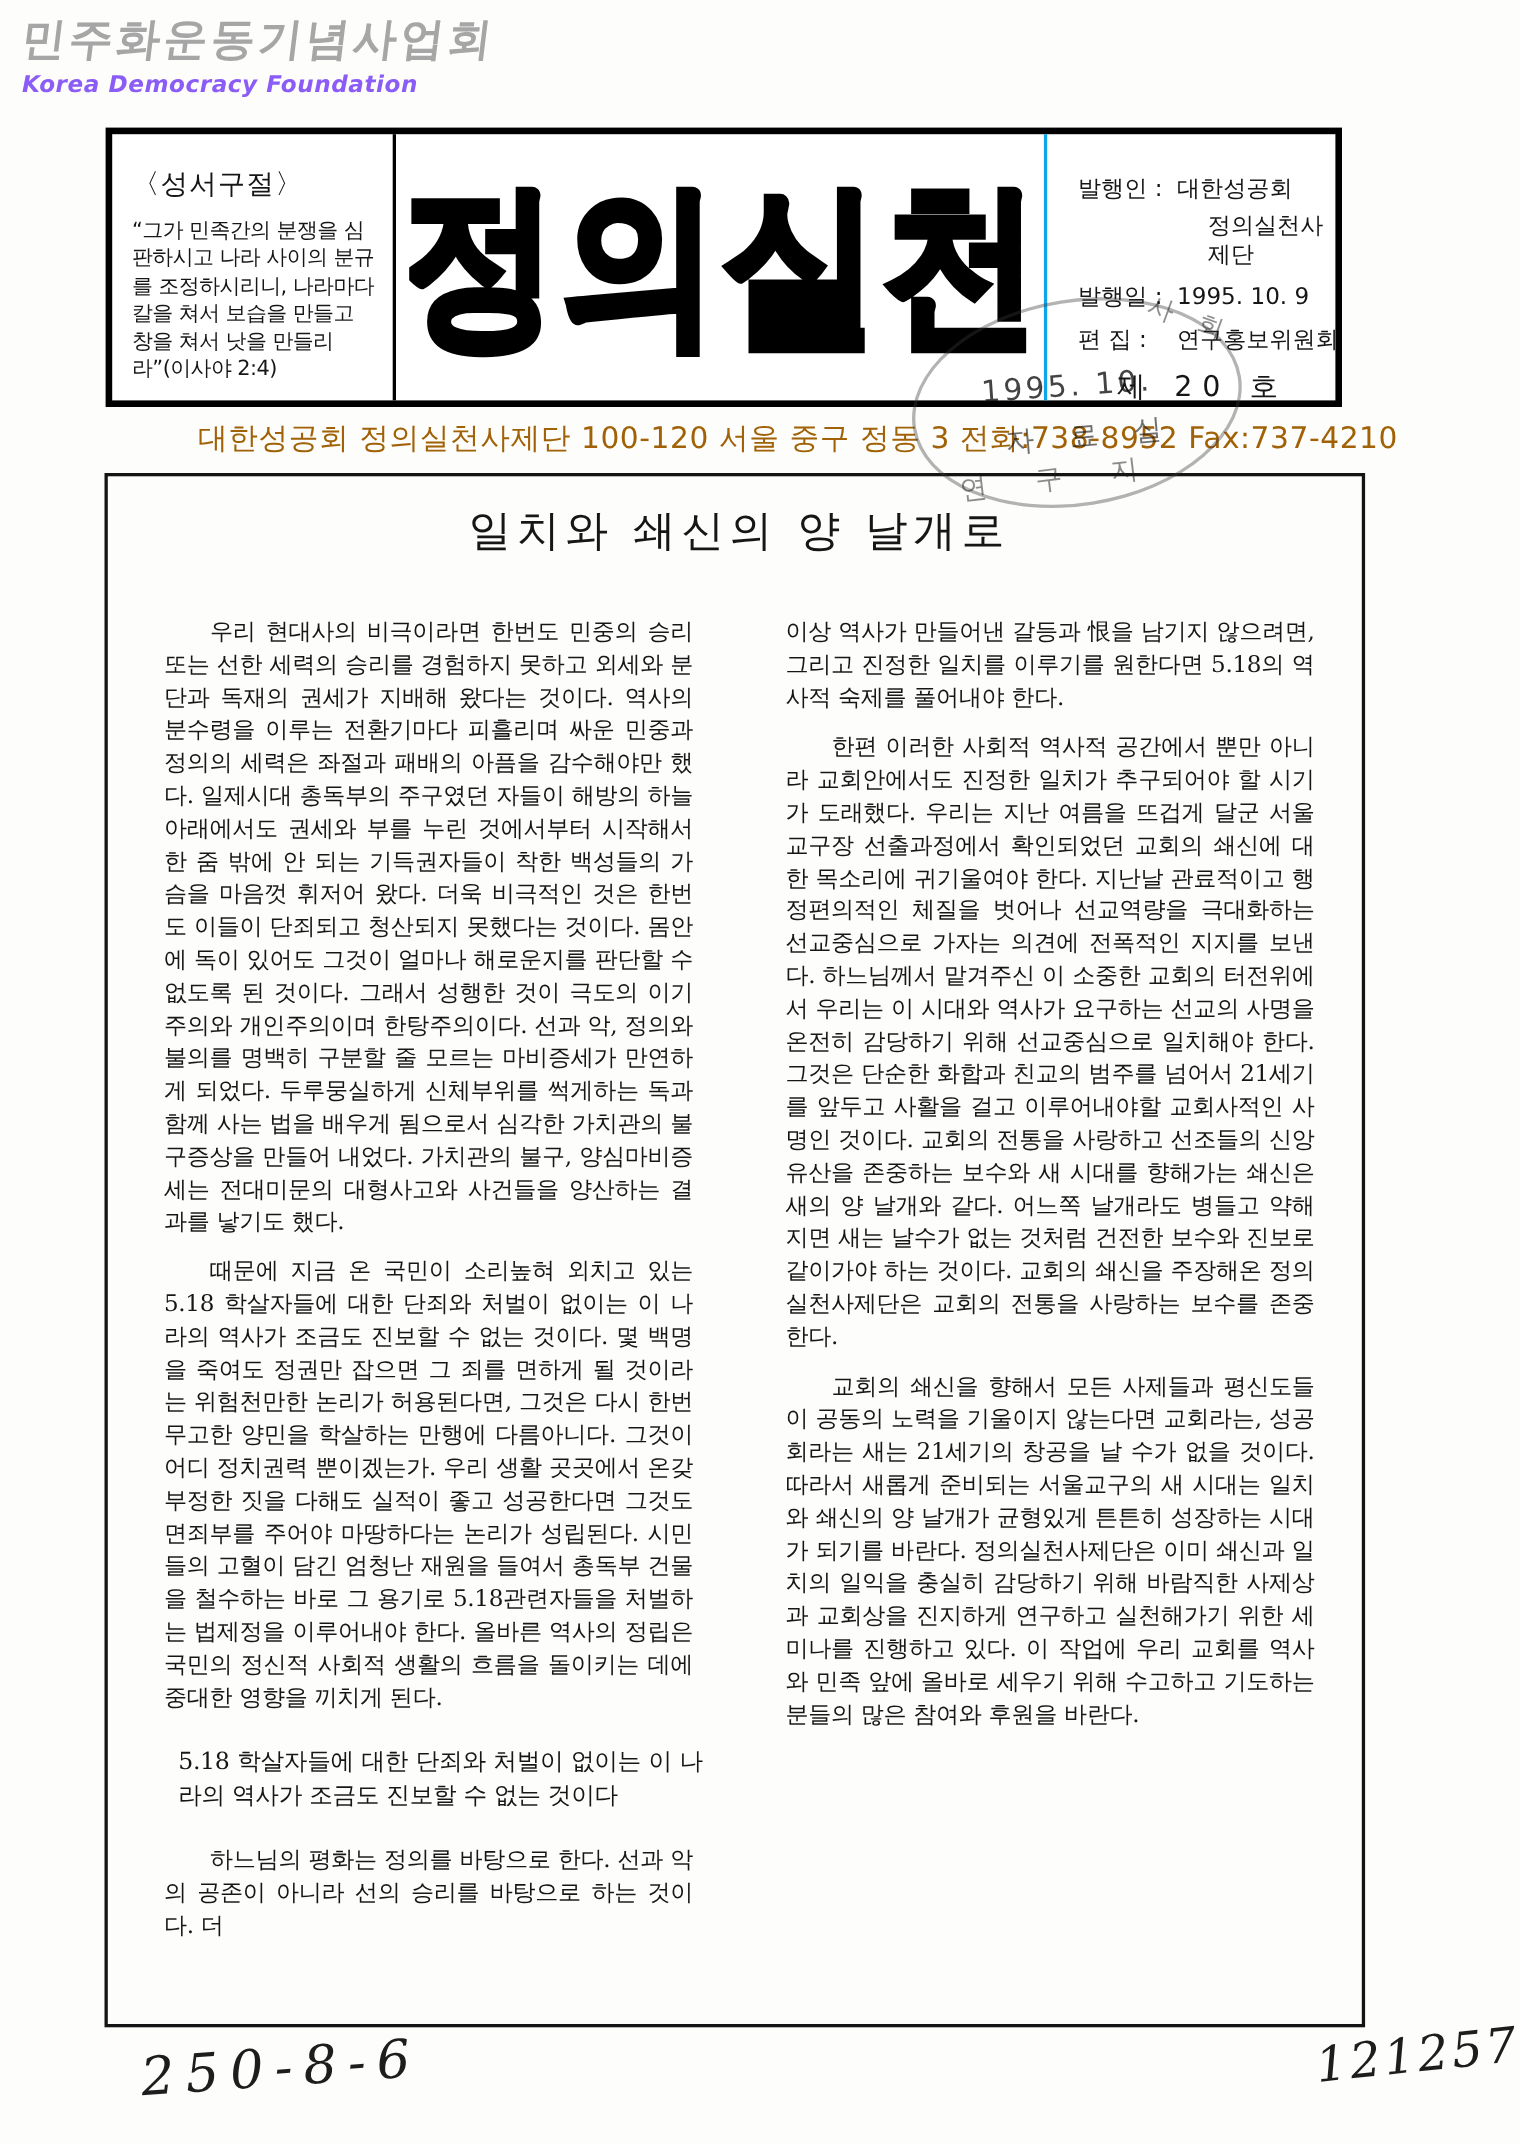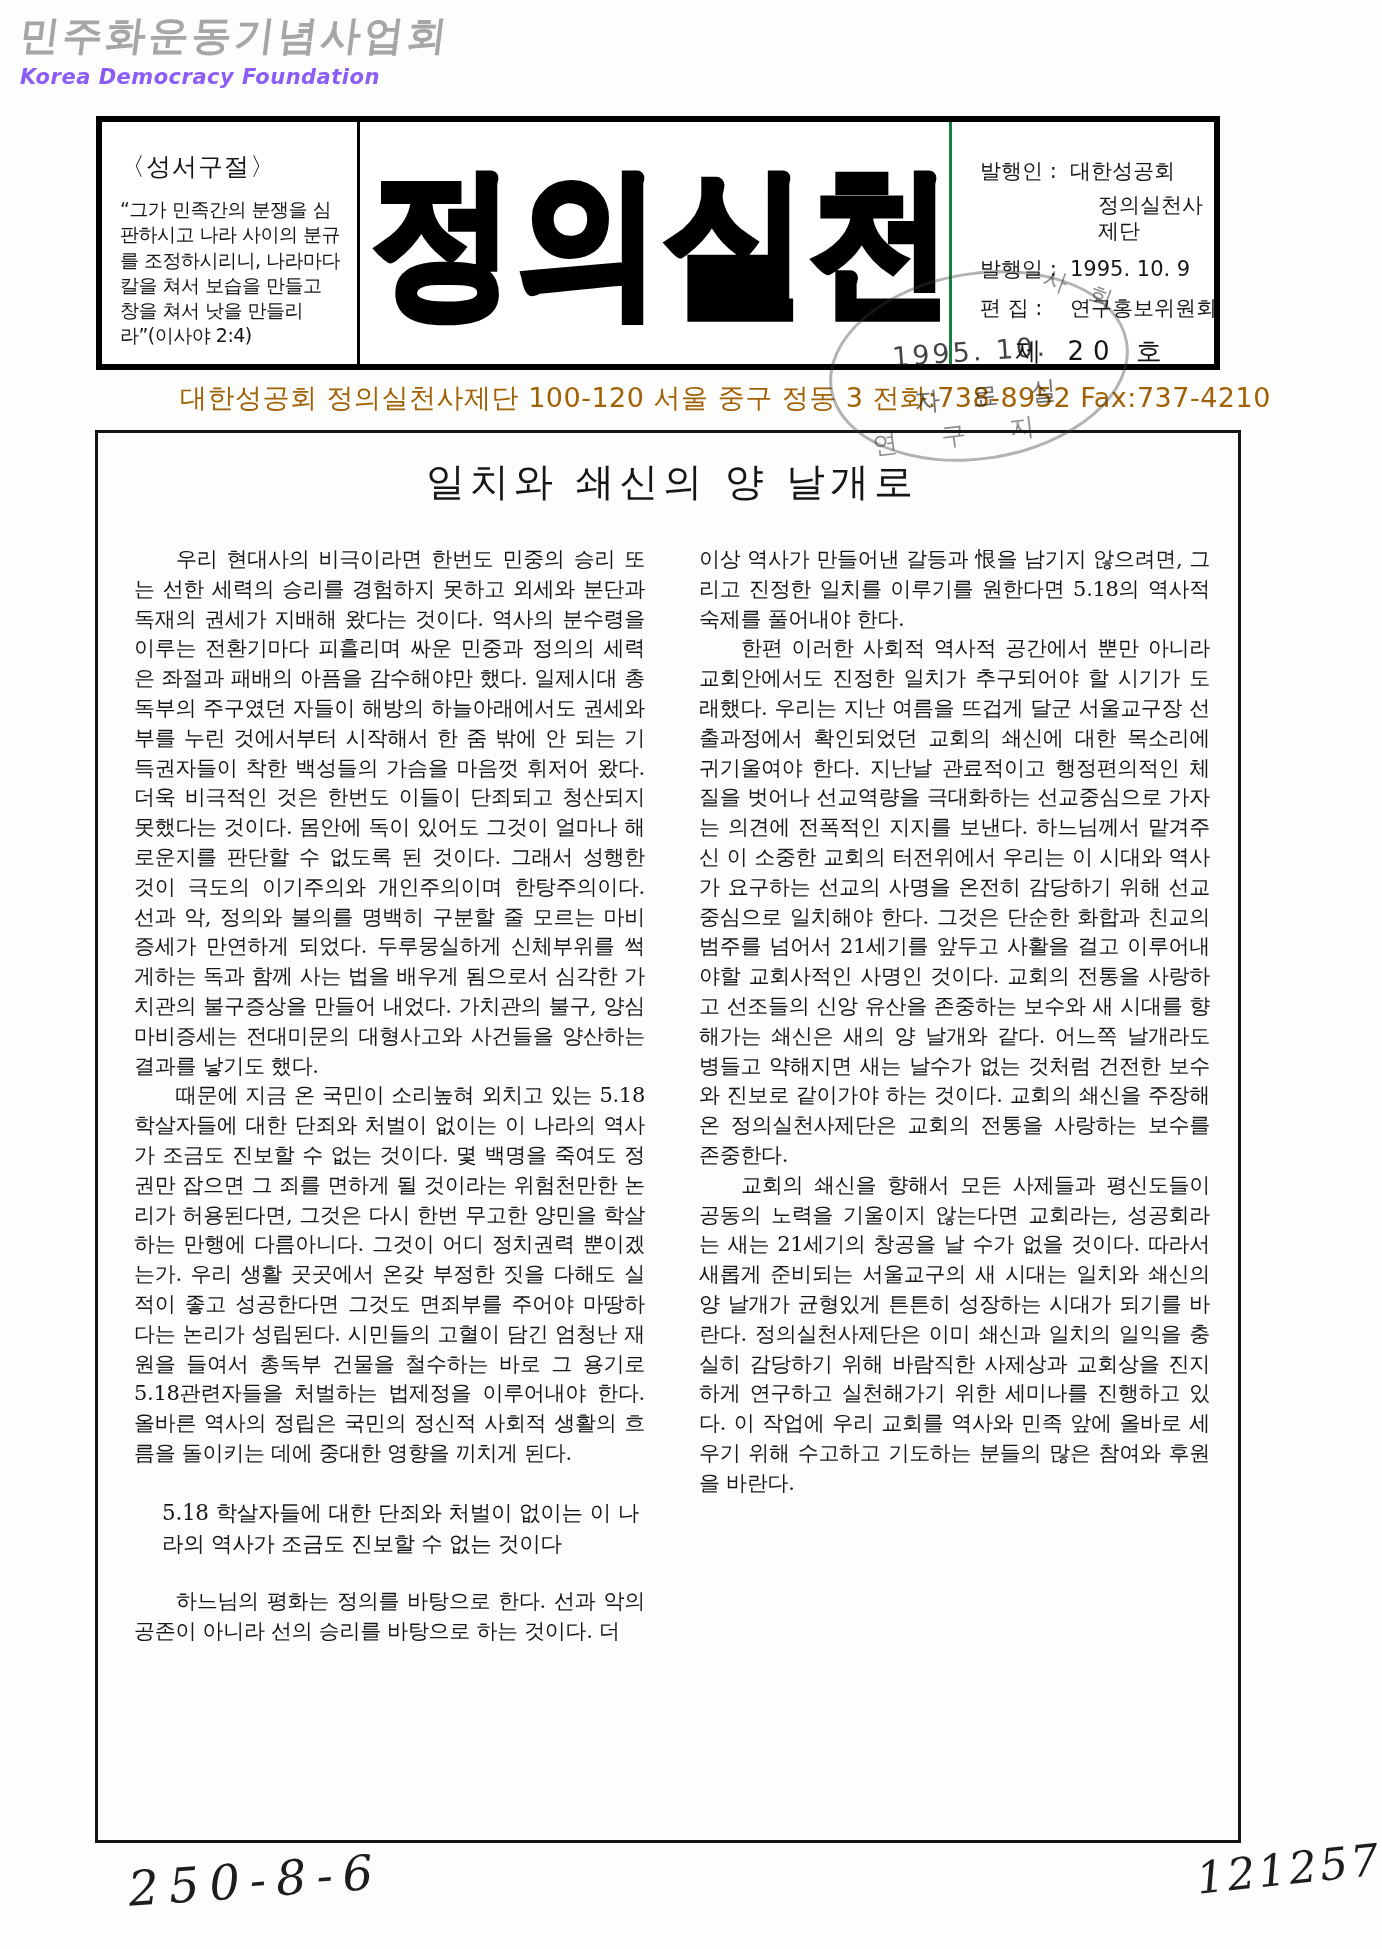--- a/index.html
+++ b/index.html
@@ -27,22 +27,22 @@
     border:6px solid #000;box-sizing:border-box;display:flex;background:#fff;gap:12px;
   }
   .cell-verse{
     width:258px;box-sizing:border-box;border-right:3px solid #000;
     padding:28px 12px 6px 18px;
     font-family:"DejaVu Sans","Liberation Sans",sans-serif;
   }
   .verse-label{font-size:25px;margin-bottom:14px;letter-spacing:1px;}
   .verse-text{font-size:19px;line-height:1.33;letter-spacing:-0.5px;}
   .cell-title{
-    flex:1;display:flex;align-items:center;justify-content:flex-start;
-    border-right:3px solid #15803d;overflow:hidden;
+    flex:1;display:flex;align-items:center;justify-content:flex-end;
+    border-right:3px solid #0ea5e9;overflow:hidden;
   }
   .paper-title{
     font-family:"DejaVu Sans","Liberation Sans",sans-serif;
     font-weight:900;font-size:142px;letter-spacing:4px;color:#000;
     -webkit-text-stroke:7px #000;transform:scaleY(1.12);white-space:nowrap;
   }
   .cell-info{
     width:250px;box-sizing:border-box;padding:36px 8px 8px 16px;
     font-family:"DejaVu Sans","Liberation Sans",sans-serif;font-size:21px;
   }
@@ -85,21 +85,21 @@
     position:absolute;left:95px;top:430px;width:1146px;height:1413px;
     border:3px solid #141414;box-sizing:border-box;
     padding:14px 28px 0 36px;background:#fdfdfc;
   }
   .article-title{
     text-align:center;font-size:39px;font-weight:normal;
     letter-spacing:5px;margin:8px 0 36px 0;
   }
   .columns{display:flex;gap:54px;}
   .col{flex:1;font-size:21px;line-height:29.8px;text-align:justify;letter-spacing:-0.3px;}
-  .col p{margin:0;text-indent:2em;}
+  .col p{margin:15px;text-indent:2em;}
   .col p.cont{text-indent:0;}
   .col .quote{
     margin:28px 0;text-indent:0;padding-left:28px;padding-right:6px;
     line-height:31px;font-size:21.5px;
   }
   
   .hw{font-style:italic;color:#1d1d1d;font-family:"DejaVu Serif",serif;}
   .hw-left{
     position:absolute;left:128px;top:1852px;font-size:48px;
     letter-spacing:10px;transform:rotate(-4deg);

